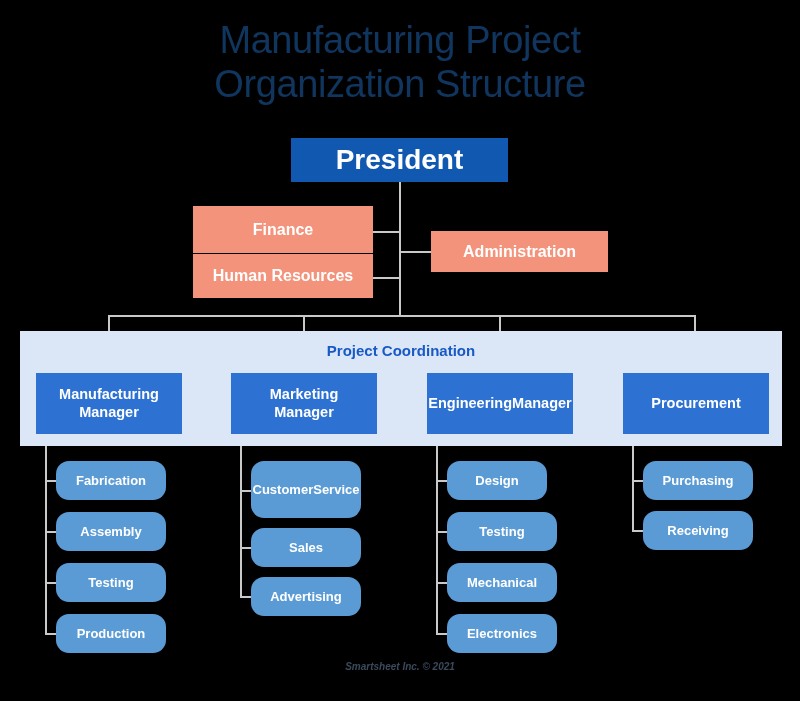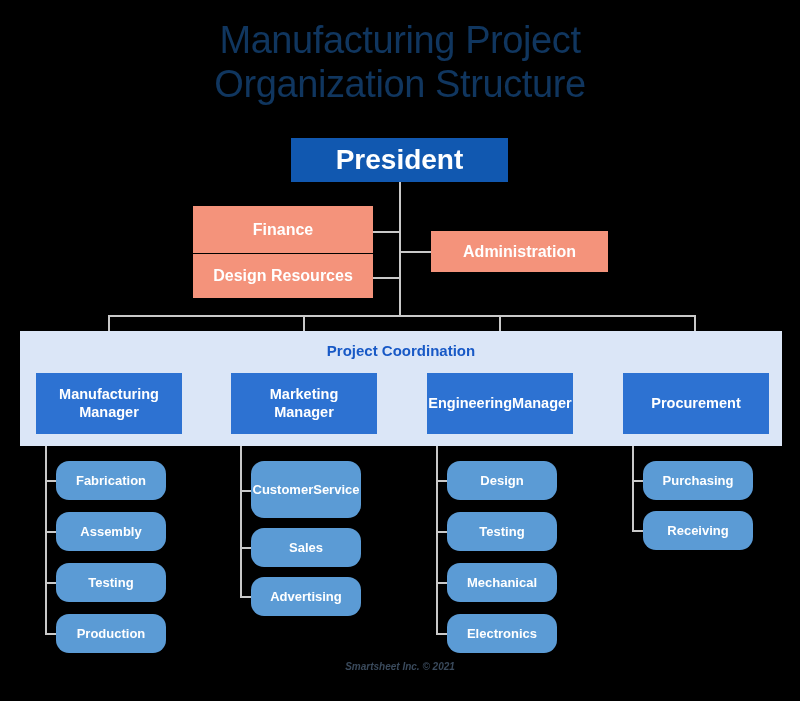--- a/index.html
+++ b/index.html
@@ -136,21 +136,21 @@
 
   <div class="node node-president" style="left:291px; top:138px; width:217px; height:44px;">
     <span>President</span>
   </div>
 
   <div class="node node-support" style="left:193px; top:206px; width:180px; height:47px;">
     <span>Finance</span>
   </div>
 
   <div class="node node-support" style="left:193px; top:254px; width:180px; height:44px;">
-    <span>Design Resources</span>
+    <span>Human Resources</span>
   </div>
 
   <div class="node node-support" style="left:431px; top:231px; width:177px; height:41px;">
     <span>Administration</span>
   </div>
 
   <div class="node node-manager" style="left:36px; top:373px; width:146px; height:61px; flex-direction:column;">
     <span>Manufacturing</span>
     <span>Manager</span>
   </div>
@@ -203,21 +203,21 @@
   <div class="node node-leaf" style="left:251px; top:577px; width:110px; height:39px;">
     <span>Advertising</span>
   </div>
 
   <div class="conn conn-v" style="left:436px; top:446px; height:187px;"></div>
   <div class="conn conn-h" style="left:436px; top:480px; width:11px;"></div>
   <div class="conn conn-h" style="left:436px; top:531px; width:11px;"></div>
   <div class="conn conn-h" style="left:436px; top:582px; width:11px;"></div>
   <div class="conn conn-h" style="left:436px; top:633px; width:11px;"></div>
 
-  <div class="node node-leaf" style="left:447px; top:461px; width:110px; height:39px;">
+  <div class="node node-leaf" style="left:447px; top:461px; width:100px; height:39px;">
     <span>Design</span>
   </div>
   <div class="node node-leaf" style="left:447px; top:512px; width:110px; height:39px;">
     <span>Testing</span>
   </div>
   <div class="node node-leaf" style="left:447px; top:563px; width:110px; height:39px;">
     <span>Mechanical</span>
   </div>
   <div class="node node-leaf" style="left:447px; top:614px; width:110px; height:39px;">
     <span>Electronics</span>

